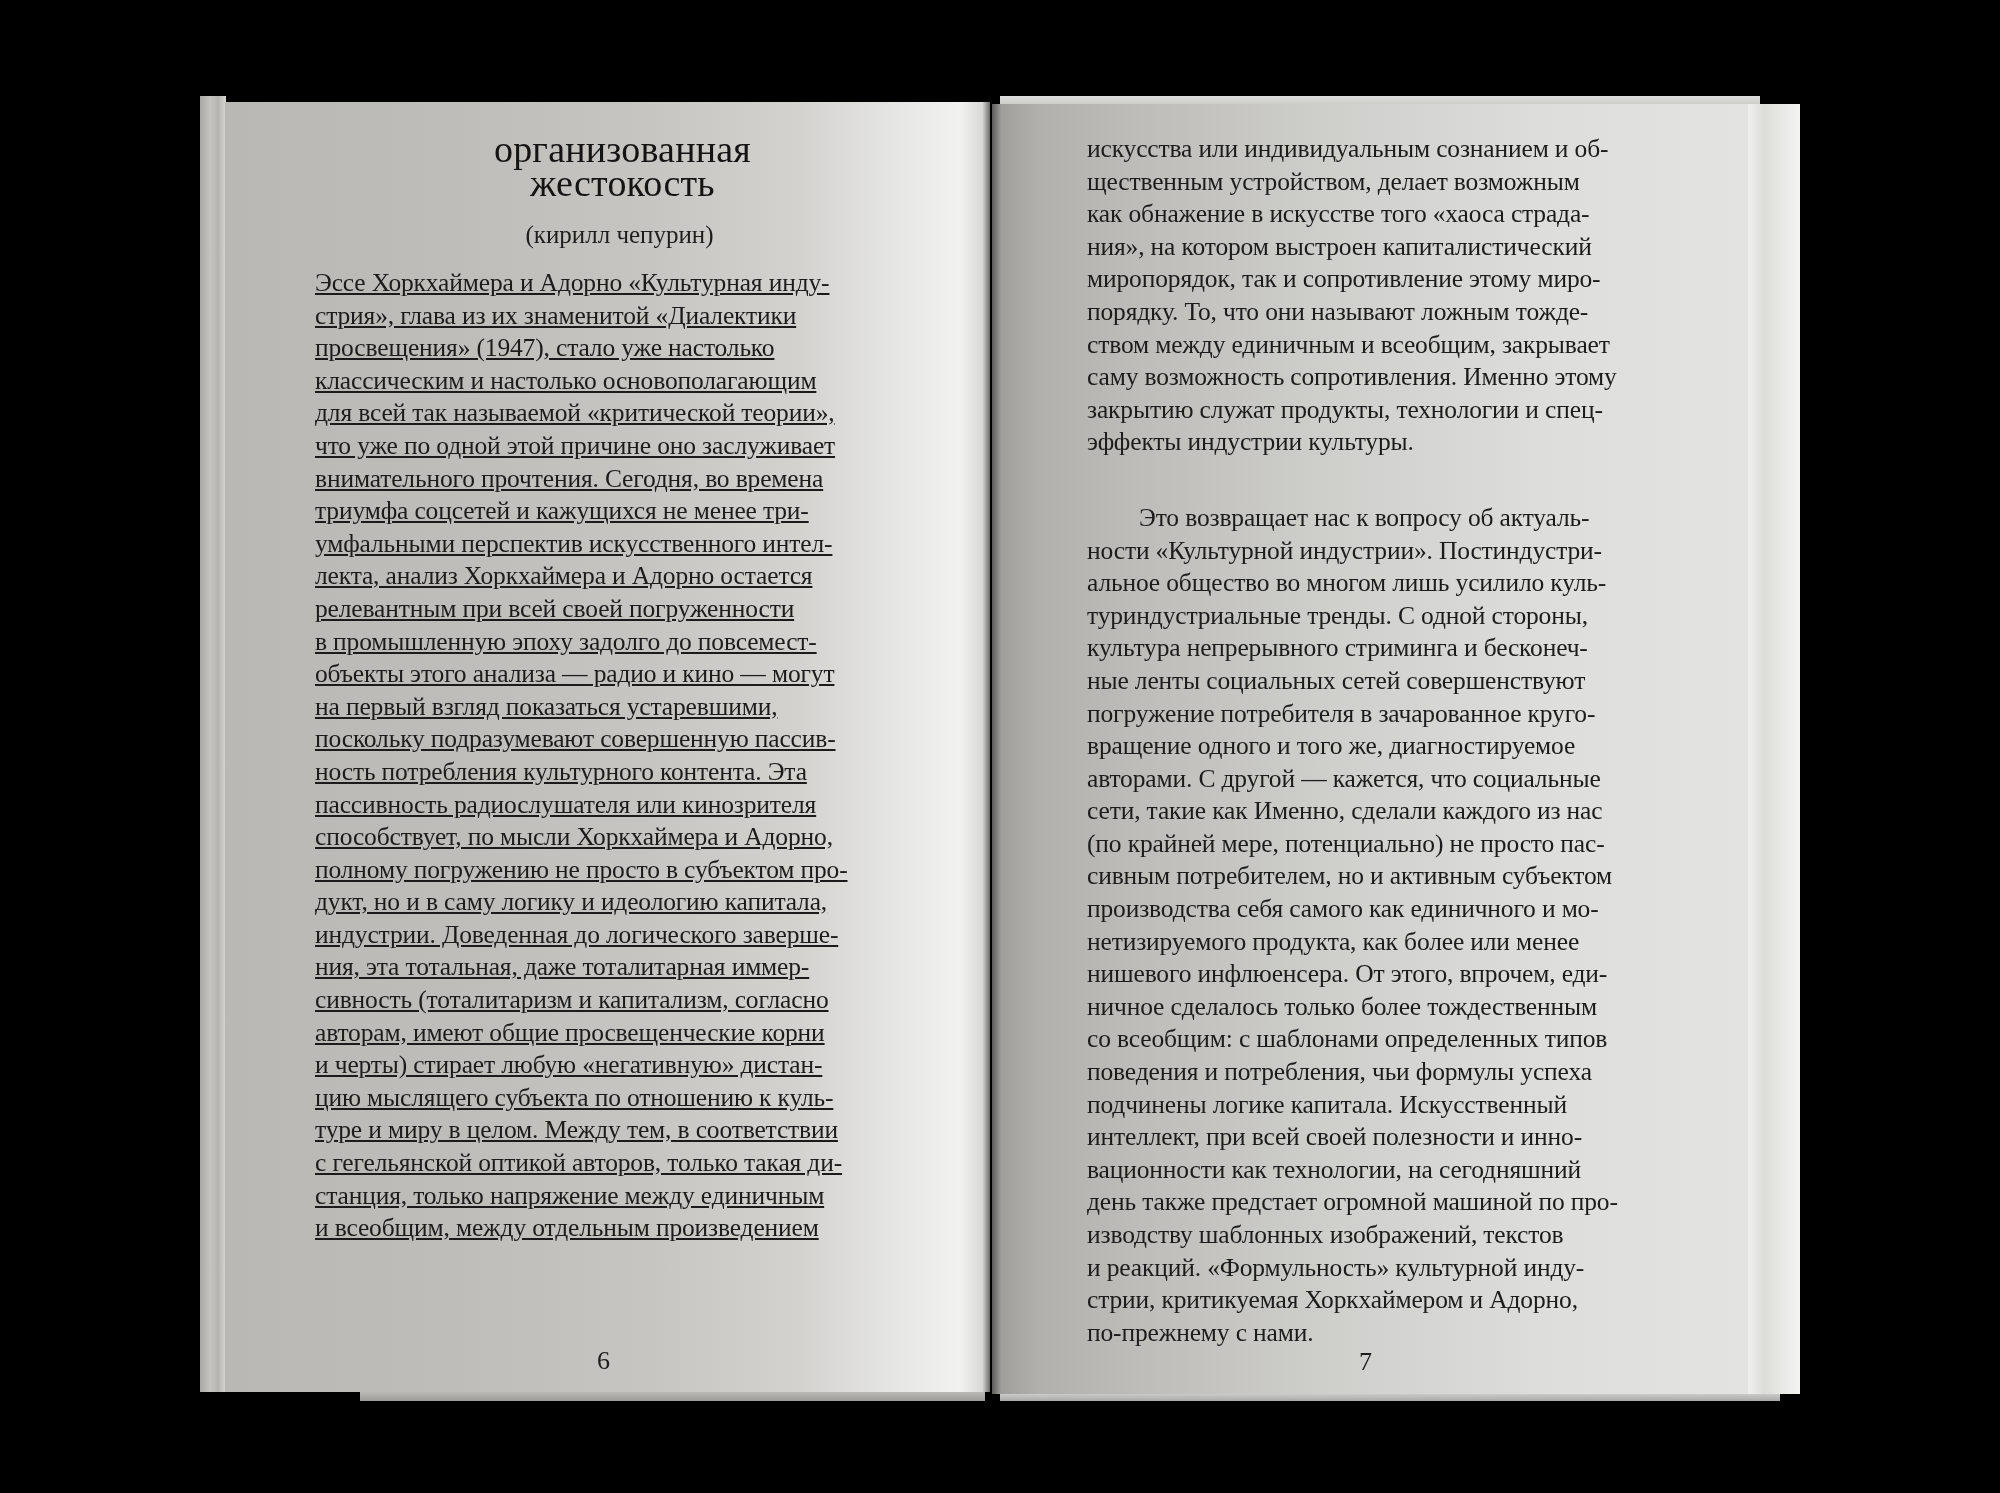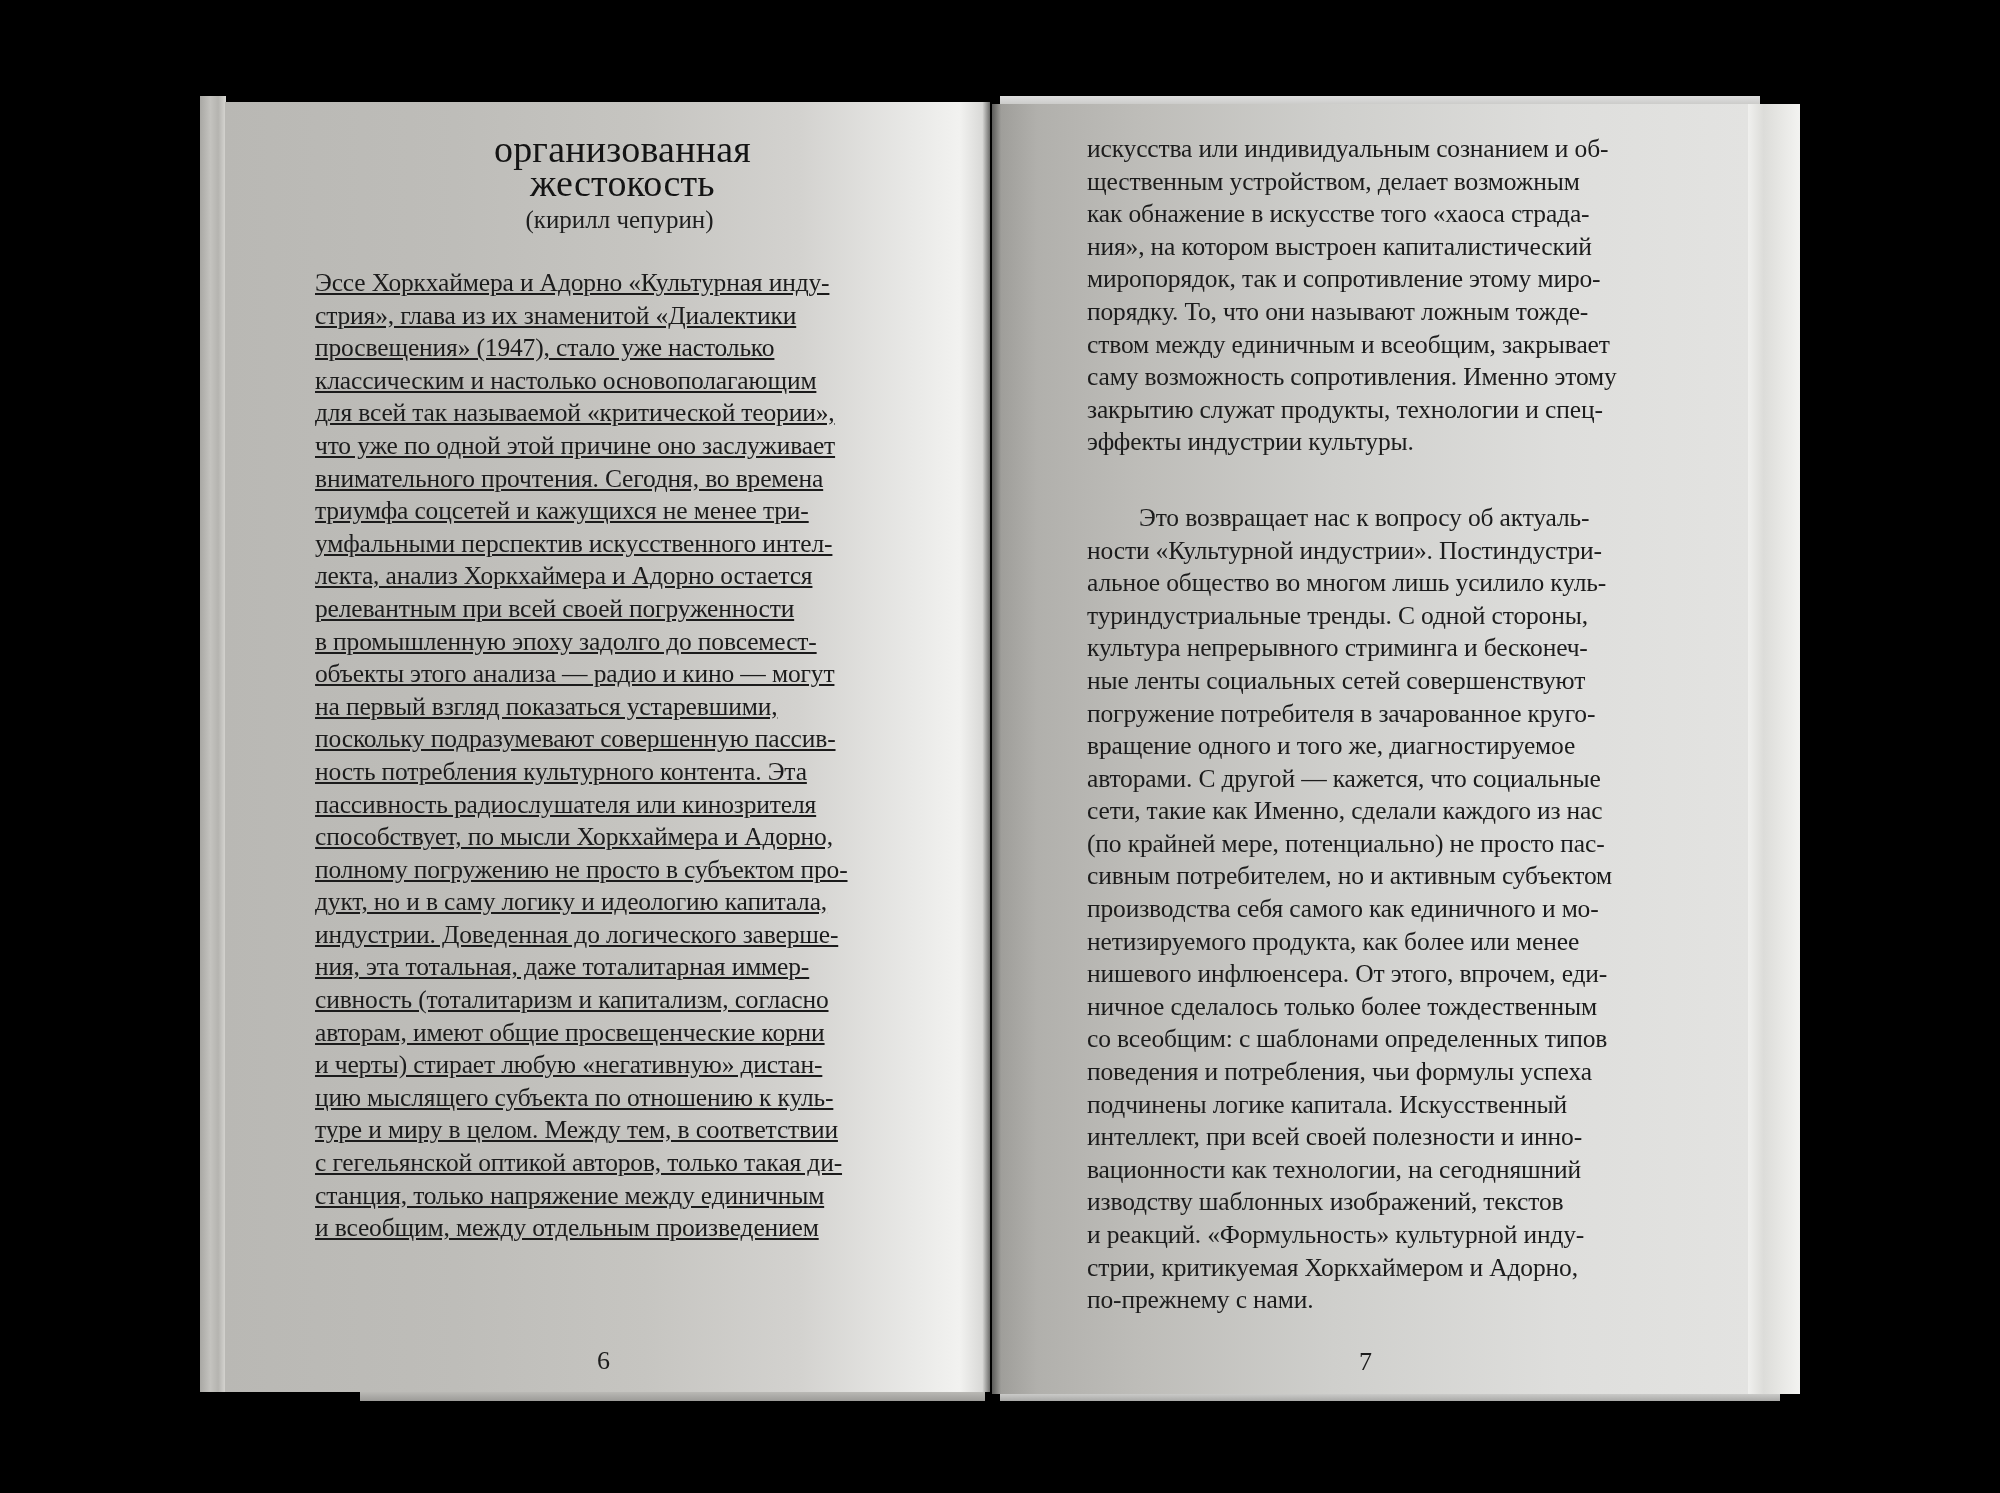--- a/index.html
+++ b/index.html
@@ -41,21 +41,21 @@
     background: linear-gradient(90deg,
       #5b5b59 0%, #9f9e9a 1.2%, #b1b0ac 6%, #bebdb9 20%, #cfcfcc 45%, #dededc 75%, #e3e3e1 100%);
     font-family: Liberation Serif, serif;
   }
   .title-block { position:absolute; left:0; width:100%; text-align:center; }
   .title-line {
     font-size:38px; line-height:34px; color:#141414; display:block; letter-spacing:0.2px;
     padding-left:30px;
   }
   .author {
-    font-size:25px; line-height:30px; display:block; margin-top:5px; color:#1e1e1e;
+    font-size:25px; line-height:30px; display:block; margin-top:20px; color:#1e1e1e;
     padding-left:24px;
     text-align:center;
   }
   .text-col { position:absolute; }
   .line {
     display:block; white-space:nowrap; font-size:25.5px; line-height:32.6px; color:#1c1c1c;
     letter-spacing:-0.15px;
   }
   .indent { padding-left:52px;margin-top:43px; }
   .page-number {
@@ -141,20 +141,21 @@
         <span class="line">сивным потребителем, но и активным субъектом</span>
         <span class="line">производства себя самого как единичного и мо-</span>
         <span class="line">нетизируемого продукта, как более или менее</span>
         <span class="line">нишевого инфлюенсера. От этого, впрочем, еди-</span>
         <span class="line">ничное сделалось только более тождественным</span>
         <span class="line">со всеобщим: с шаблонами определенных типов</span>
         <span class="line">поведения и потребления, чьи формулы успеха</span>
         <span class="line">подчинены логике капитала. Искусственный</span>
         <span class="line">интеллект, при всей своей полезности и инно-</span>
         <span class="line">вационности как технологии, на сегодняшний</span>
+        <span class="line">день также предстает огромной машиной по про-</span>
         <span class="line">изводству шаблонных изображений, текстов</span>
         <span class="line">и реакций. «Формульность» культурной инду-</span>
         <span class="line">стрии, критикуемая Хоркхаймером и Адорно,</span>
         <span class="line">по-прежнему с нами.</span>
       </div>
 
     <div class="page-number" style="left:367px; top:1243px;">7</div>
   </div>
 </div>
 

